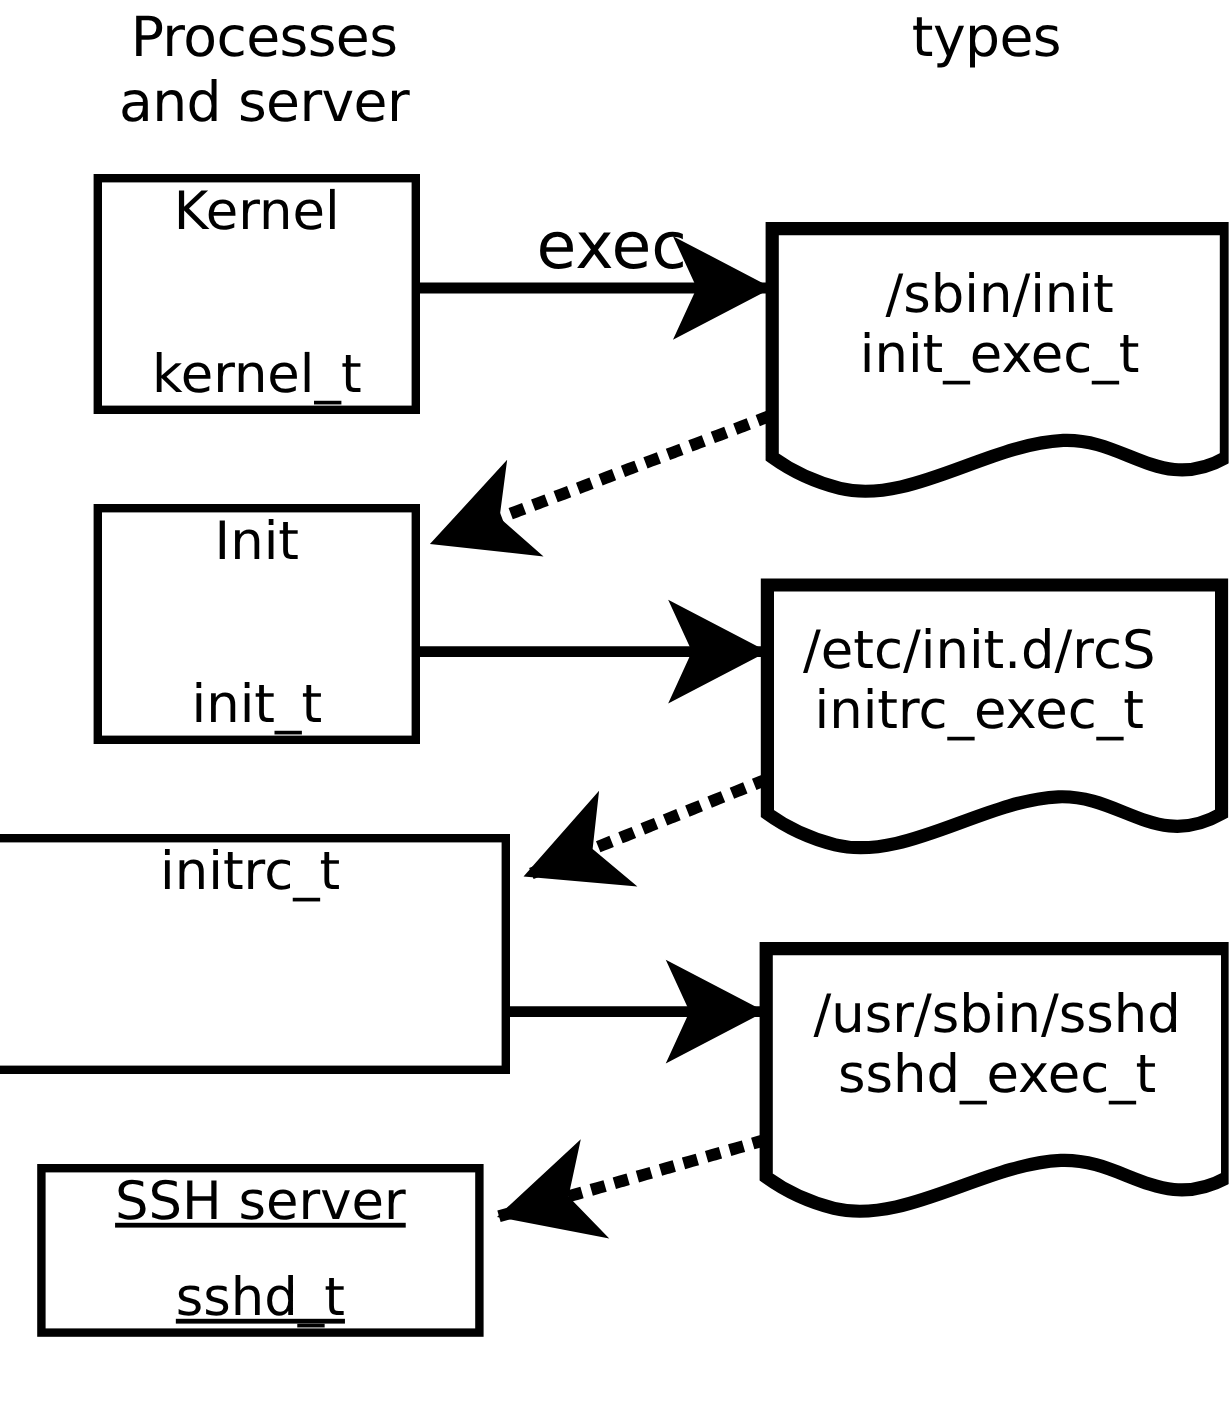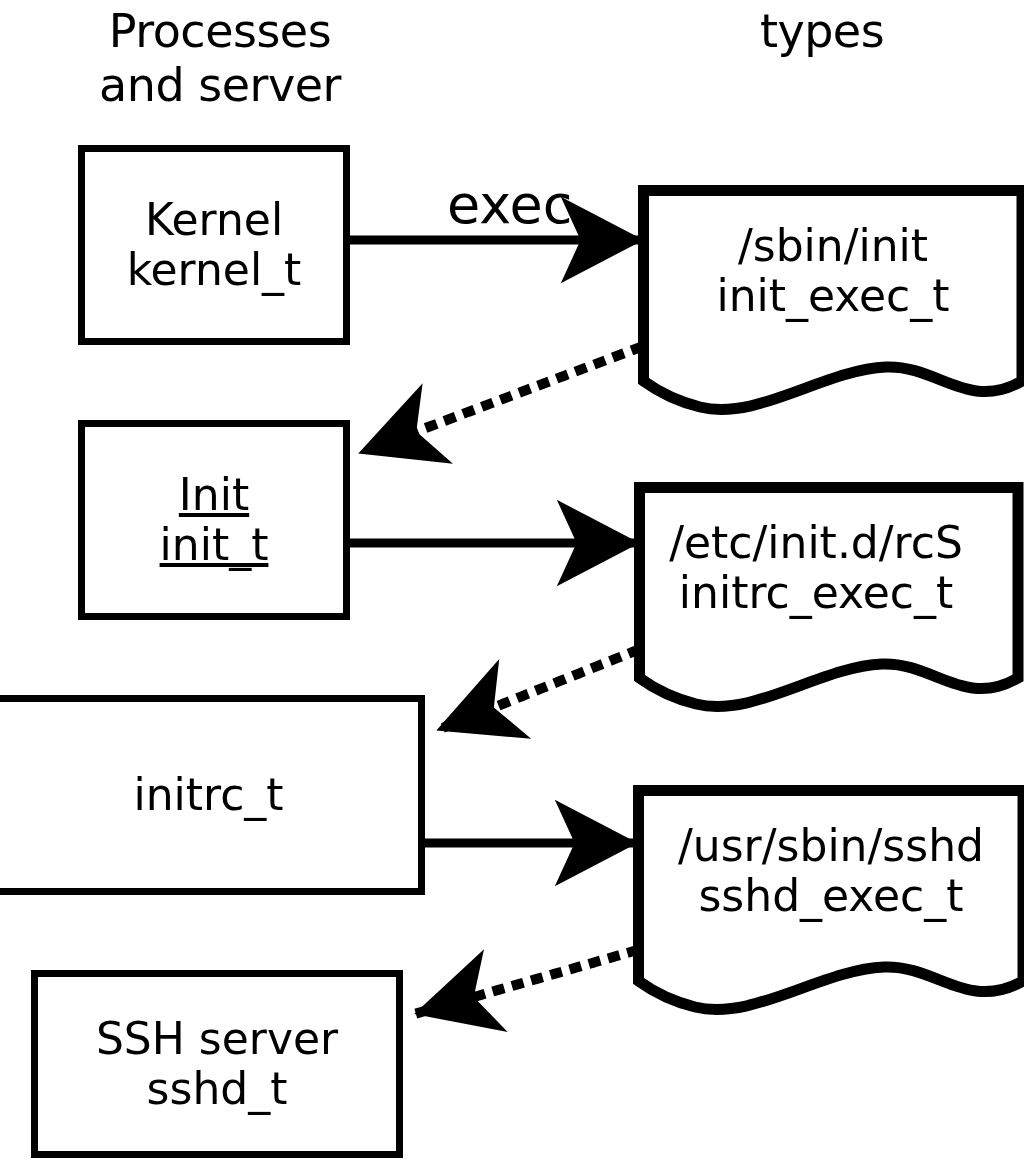--- a/index.html
+++ b/index.html
@@ -31,21 +31,21 @@
   #header-right { left: 620px; top: 4px; width: 404px; }
 
   .node-box {
     position: absolute;
     box-sizing: border-box;
     border: 7px solid #000;
     background: #ffffff;
     display: flex;
     flex-direction: column;
     align-items: center;
-    justify-content: center;
+    justify-content: space-between;
   }
   .node-line {
     font-size: 44px;
     line-height: 1.14;
     white-space: nowrap;
     color: #000;
   }
 
   .doc-shape {
     position: absolute;
@@ -111,30 +111,30 @@
     <line x1="634" y1="951" x2="418" y2="1013" stroke="#000" stroke-width="10" stroke-dasharray="2 18" stroke-linecap="square" marker-end="url(#dottedArrow)"></line>
   </svg>
 
   <div class="edge-label" style="left:447px; top:178px;">exec</div>
 
   <div class="node-box" style="left:78px; top:145px; width:272px; height:200px;">
     <span class="node-line">Kernel</span>
     <span class="node-line">kernel_t</span>
   </div>
 
-  <div class="node-box" style="left:78px; top:420px; width:272px; height:200px;text-decoration:underline;">
+  <div class="node-box" style="left:78px; top:420px; width:272px; height:200px;">
     <span class="node-line">Init</span>
     <span class="node-line">init_t</span>
   </div>
 
   <div class="node-box" style="left:-8px; top:695px; width:433px; height:200px;">
     <span class="node-line">initrc_t</span>
   </div>
 
-  <div class="node-box" style="left:31px; top:970px; width:372px; height:188px;">
+  <div class="node-box" style="left:31px; top:970px; width:372px; height:144px;text-decoration:underline;">
     <span class="node-line">SSH server</span>
     <span class="node-line">sshd_t</span>
   </div>
 
   <div class="doc-shape" style="left:638px; top:185px; width:390px; height:240px;">
     <svg width="390" height="240" viewBox="0 0 390 240">
       <path d="M 5.5,5.5 L 384,5.5 L 384,196 C 330,227 300,180 248,182 C 185,185 120,236 62,222 C 38,216 18,205 5.5,196 Z" fill="#ffffff" stroke="#000" stroke-width="11" stroke-linejoin="miter"></path>
     </svg>
     <div class="doc-text" style="top:36px;">
       <span class="node-line">/sbin/init</span>

